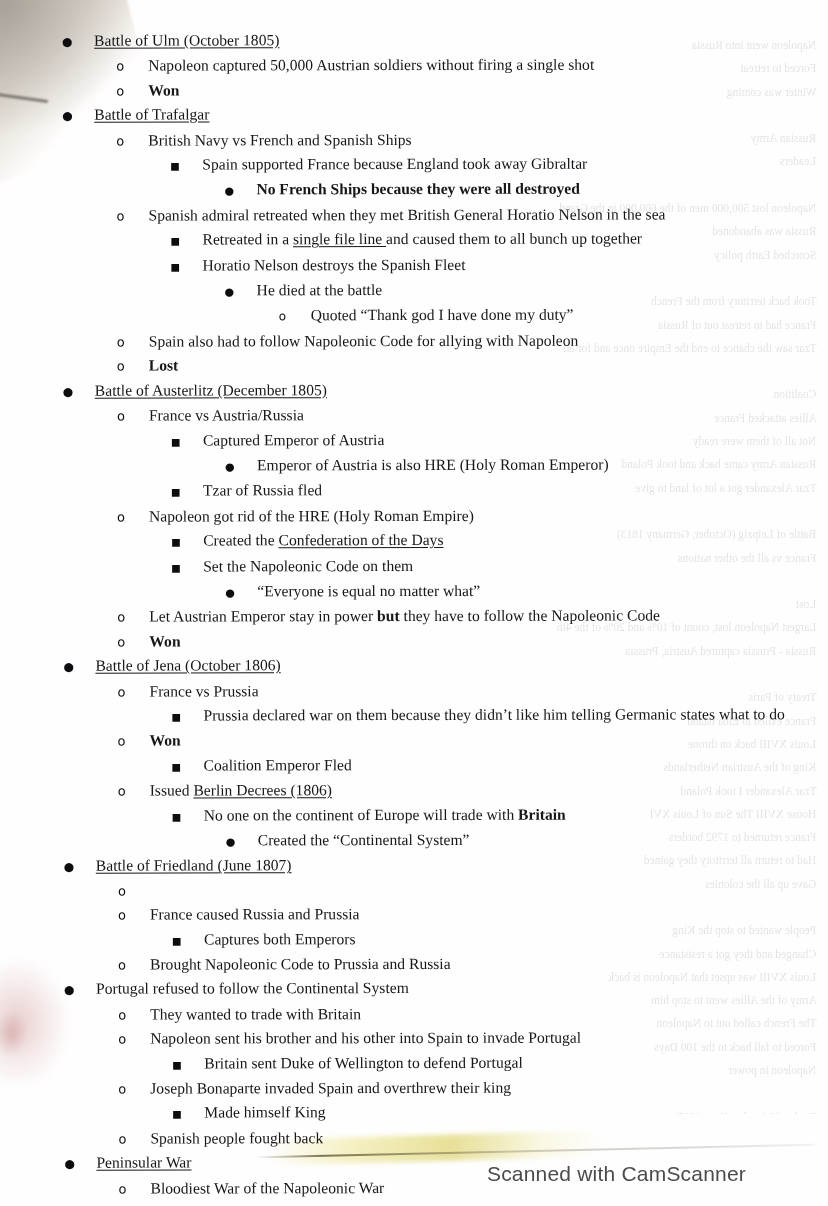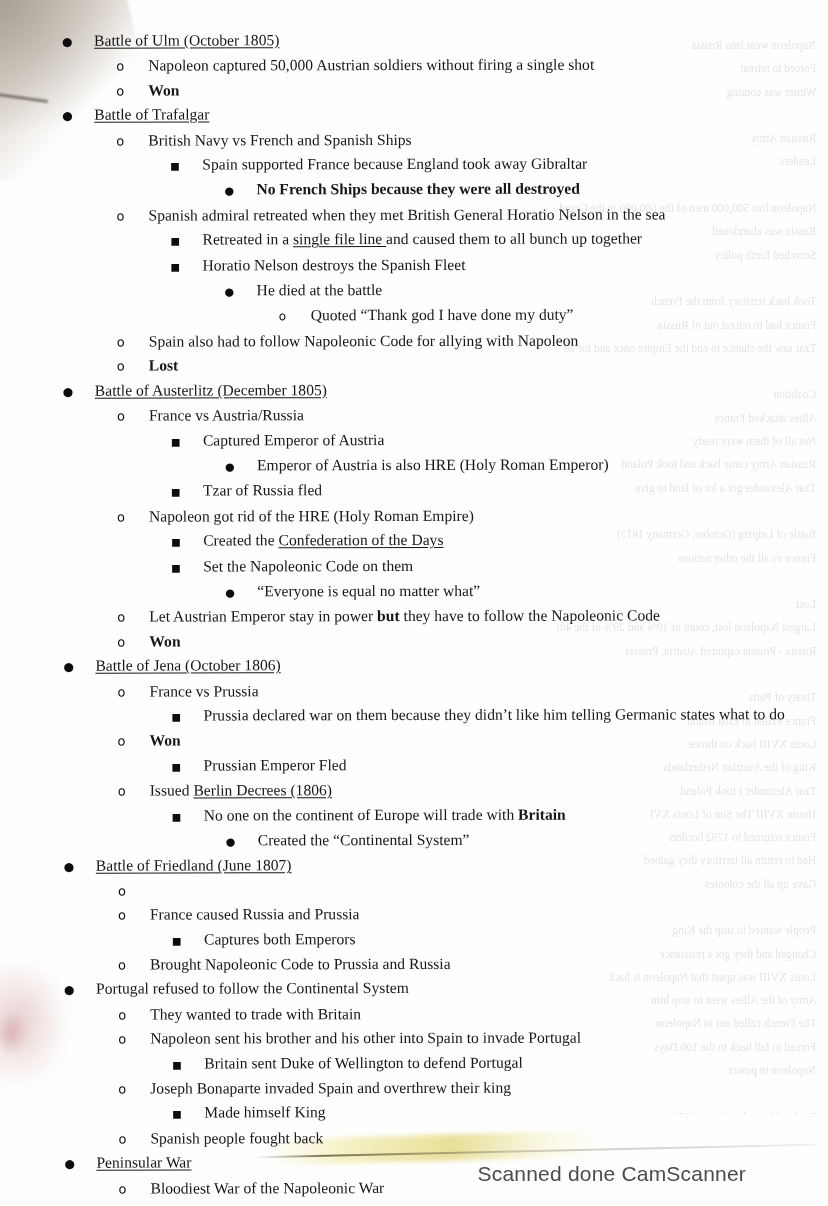--- a/index.html
+++ b/index.html
@@ -337,21 +337,21 @@
         <div class="row lv3">
           <span class="marker">■</span>
           <span class="text"><span>Prussia declared war on them because they didn’t like him telling Germanic states what to do</span></span>
         </div>
         <div class="row lv2">
           <span class="marker">o</span>
           <span class="text"><span class="b">Won</span></span>
         </div>
         <div class="row lv3">
           <span class="marker">■</span>
-          <span class="text"><span>Prussian Emperor Fled</span></span>
+          <span class="text"><span>Coalition Emperor Fled</span></span>
         </div>
         <div class="row lv2">
           <span class="marker">o</span>
           <span class="text"><span>Issued </span><span class="u">Berlin Decrees (1806)</span></span>
         </div>
         <div class="row lv3">
           <span class="marker">■</span>
           <span class="text"><span>No one on the continent of Europe will trade with </span><span class="b">Britain</span></span>
         </div>
         <div class="row lv4">
@@ -413,14 +413,14 @@
           <span class="marker">o</span>
           <span class="text"><span>Bloodiest War of the Napoleonic War</span></span>
         </div>
         <div class="row lv2">
           <span class="marker">o</span>
           <span class="text"><span>Artist Goya captured the whole war</span></span>
         </div>
       </div>
   </div>
 
-  <div id="watermark">Scanned done CamScanner</div>
+  <div id="watermark">Scanned with CamScanner</div>
 </div>
 
 </body></html>

